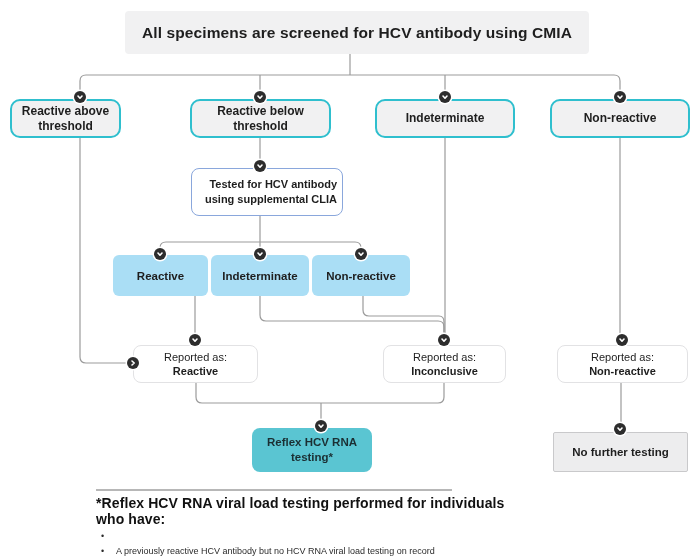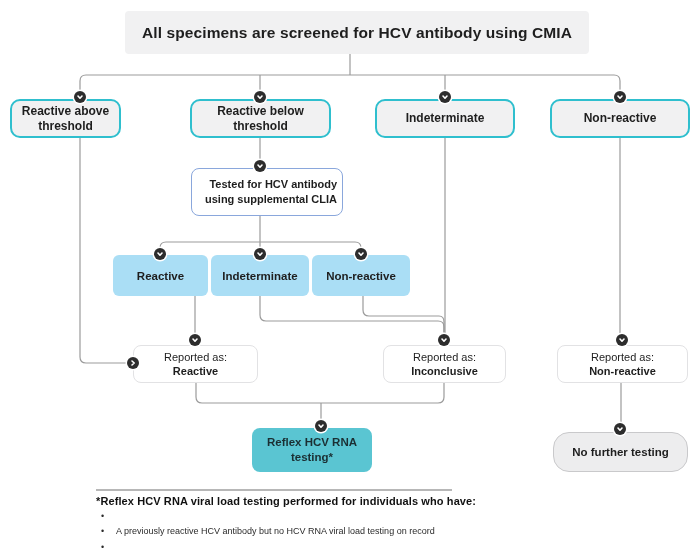--- a/index.html
+++ b/index.html
@@ -51,33 +51,33 @@
   #rep-nr{left:557px;width:131px}
   .reported .res{font-weight:bold}
   .reflex{
     left:252px;top:428px;width:120px;height:44px;
     background:var(--teal-fill);border-radius:8px;
     font-weight:bold;font-size:11.5px;line-height:1.3;padding:0 14px;
     color:#1b2f33;
   }
   .nofurther{
     left:553px;top:432px;width:135px;height:40px;
-    background:#ededee;border:1.5px solid #c9c9cb;border-radius:16px;
+    background:#ededee;border:1.5px solid #c9c9cb;border-radius:2px;
     font-weight:bold;font-size:11.5px;
   }
   .dot{
     position:absolute;width:12px;height:12px;border-radius:50%;
     background:#2d2d2d;z-index:3;box-shadow:0 0 0 1.5px #ffffff;
     display:flex;align-items:center;justify-content:center;
   }
   .dot svg{display:block}
   .dot.r{transform:rotate(-90deg);}
   .footnote{position:absolute;left:96px;top:489px;width:440px;z-index:2;}
   .fn-line{height:2px;background:#b7b7b7;width:356px;margin-bottom:4px;}
-  .fn-head{font-size:11px;font-weight:bold;color:#111;margin-bottom:4px;letter-spacing:0.1px;}
+  .fn-head{font-size:14px;font-weight:bold;color:#111;margin-bottom:4px;letter-spacing:0.1px;}
   .fn-item{display:flex;font-size:9px;color:#2b2b2b;margin-bottom:4px;line-height:1.25;}
   .fn-bullet{width:20px;padding-left:5px;box-sizing:border-box;flex:none;}
 </style>
 </head>
 <body style="--teal: #2fbfce; --teal-fill: #5ac5d2; --skyblue: #aadef5; --periwinkle: #8aa7dc; --gray-fill: #f1f1f2;">
 
 <div class="stage">
 
   <svg class="wires" width="700" height="560" viewBox="0 0 700 560">
     <g fill="none" stroke="#9b9b9b" stroke-width="1.2">

